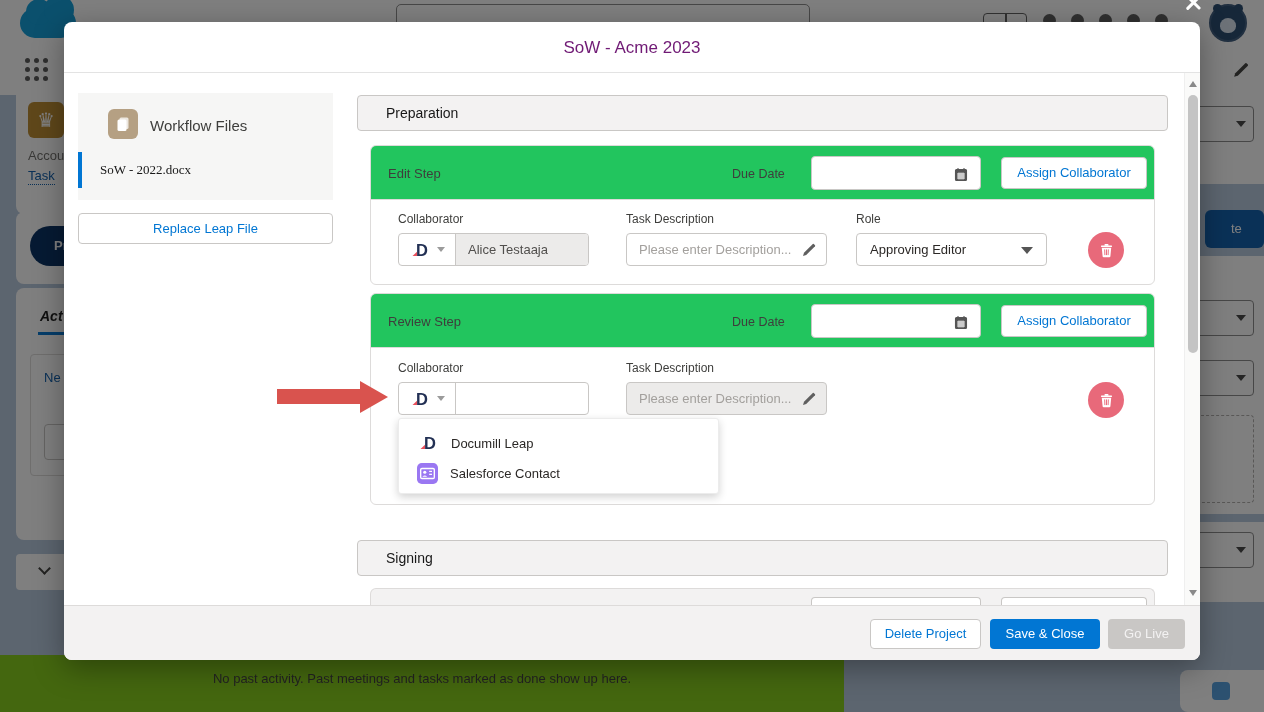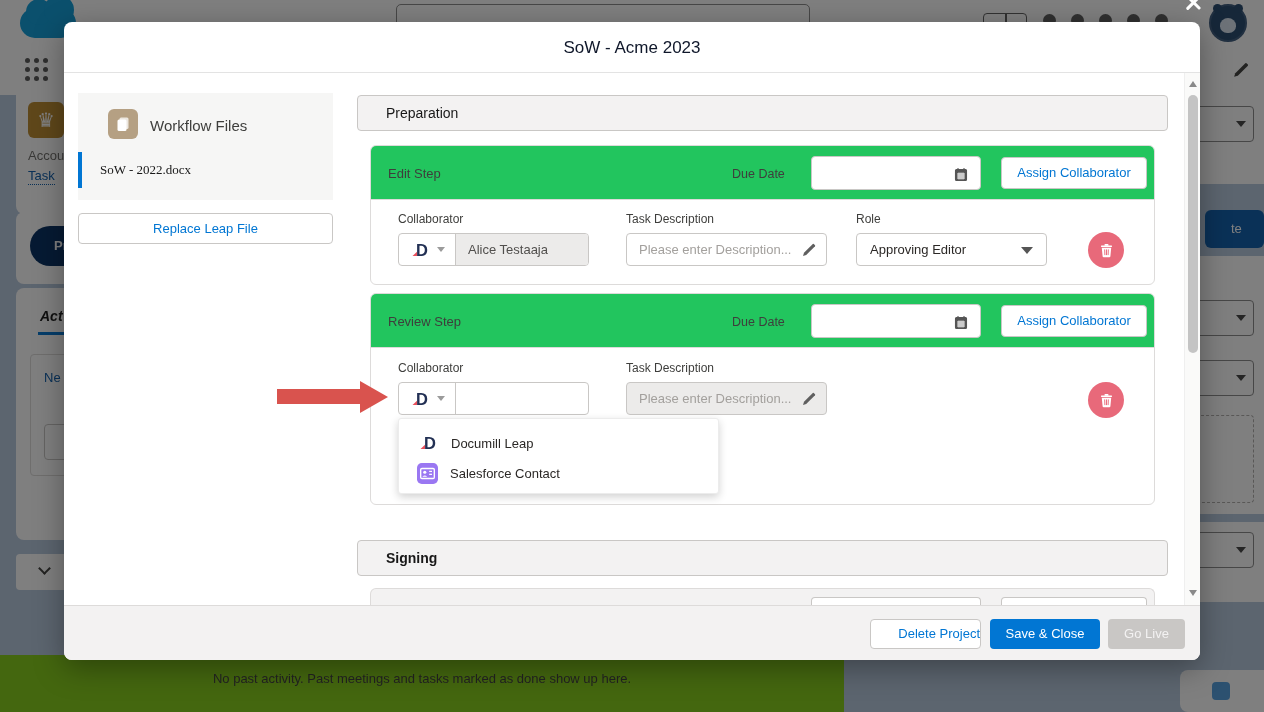--- a/index.html
+++ b/index.html
@@ -50,33 +50,33 @@
   .rdash{left:1192px;top:415px;width:62px;height:88px;border:1px dashed #b0adab;border-radius:4px;}
   .rcard-c{left:1180px;top:522px;width:120px;height:80px;}
   .rsel-c{left:1192px;top:532px;width:62px;height:36px;}
   .rcard-d{left:1180px;top:670px;width:120px;height:42px;}
   .ricon-d{left:1212px;top:682px;width:18px;height:18px;background:#539fe0;border-radius:4px;}
 
   .overlay{left:0;top:0;width:1264px;height:712px;background:rgba(10,10,10,.52);z-index:5;}
 
   
   .modal{left:64px;top:22px;width:1136px;height:638px;background:#fff;border-radius:8px;z-index:10;box-shadow:0 8px 30px rgba(0,0,0,.35);}
-  .m-header{left:0;top:0;width:1136px;height:51px;border-bottom:1px solid #e3e3e3;text-align:center;line-height:51px;font-size:17px;color:#0f172a;}
+  .m-header{left:0;top:0;width:1136px;height:51px;border-bottom:1px solid #e3e3e3;text-align:center;line-height:51px;font-size:17px;color:#701a75;}
   .m-left{left:14px;top:71px;width:255px;height:107px;background:#f6f6f5;}
   .files-icon{left:30px;top:16px;width:30px;height:30px;background:#b5a083;border-radius:6px;}
   .files-icon svg{position:absolute;left:6px;top:6px;}
   .wf-title{left:72px;top:24px;font-size:15px;color:#3e3e3c;}
   .file-row{left:0;top:59px;width:255px;height:36px;}
   .sel-bar{left:0;top:0;width:4px;height:36px;background:#0176d3;}
   .file-name{left:22px;top:10px;font-size:13px;color:#181818;font-family:Liberation Serif, serif;}
   .replace-btn{left:14px;top:191px;width:255px;height:31px;border:1px solid #c9c7c5;border-radius:4px;background:#fff;color:#0176d3;font-size:13px;text-align:center;line-height:29px;cursor:pointer;}
 
   .sec-bar{width:811px;height:36px;background:#f3f2f2;border:1px solid #c9c7c5;border-radius:4px;font-size:14px;color:#181818;line-height:34px;padding-left:28px;}
   .sec-prep{left:293px;top:73px;}
-  .sec-signing{left:293px;top:518px;font-weight:bold;}
+  .sec-signing{left:293px;top:518px;}
 
   .step-panel{width:785px;background:#fff;border:1px solid #dddbda;border-radius:6px;}
   .panel-edit{left:306px;top:123px;height:140px;}
   .panel-review{left:306px;top:271px;height:212px;}
   .step-head{left:0;top:0;width:783px;height:54px;background:#22c55e;border-bottom:1px solid #dddbda;border-radius:5px 5px 0 0;}
   .step-name{left:17px;top:20px;font-size:13px;color:#3e3e3c;}
   .due-label{left:361px;top:21px;font-size:12.5px;color:#3e3e3c;}
   .date-input{left:440px;top:10px;width:170px;height:34px;border:1px solid #c9c7c5;border-radius:4px;background:#fff;}
   .date-input svg{position:absolute;right:12px;top:10px;}
   .assign-btn{left:630px;top:11px;width:146px;height:32px;border:1px solid #c9c7c5;border-radius:4px;background:#fff;color:#0176d3;font-size:13px;text-align:center;line-height:30px;cursor:pointer;}
@@ -111,21 +111,21 @@
   .ghost-date{left:440px;width:170px;}
   .ghost-assign{left:630px;width:146px;}
 
   .m-scroll{left:1120px;top:51px;width:16px;height:532px;background:#fafaf9;border-left:1px solid #efefef;}
   .scroll-thumb{left:3px;top:22px;width:10px;height:258px;background:#c4c4c4;border-radius:5px;cursor:pointer;}
   .tri-up-s{left:4px;top:8px;width:0;height:0;border-left:4.5px solid transparent;border-right:4.5px solid transparent;border-bottom:6px solid #8a8a8a;cursor:pointer;}
   .tri-dn-s{left:4px;top:517px;width:0;height:0;border-left:4.5px solid transparent;border-right:4.5px solid transparent;border-top:6px solid #8a8a8a;cursor:pointer;}
 
   .m-footer{left:0;top:583px;width:1136px;height:55px;background:#f3f2f2;border-top:1px solid #dddbda;border-radius:0 0 8px 8px;}
   .f-btn{top:13px;height:30px;border-radius:4px;font-size:13px;text-align:center;line-height:30px;cursor:pointer;}
-  .btn-delete{left:806px;width:111px;background:#fff;border:1px solid #c9c7c5;color:#0176d3;line-height:28px;text-align:right;}
+  .btn-delete{left:806px;width:111px;background:#fff;border:1px solid #c9c7c5;color:#0176d3;line-height:28px;}
   .btn-save{left:926px;width:110px;background:#0176d3;color:#fff;}
   .btn-golive{left:1044px;width:77px;background:#c9c7c5;color:#f3f2f2;}
 
   
   .arrow-shaft{left:277px;top:389px;width:84px;height:15px;background:#d9534e;z-index:20;}
   .arrow-head{left:360px;top:381px;width:0;height:0;border-top:16px solid transparent;border-bottom:16px solid transparent;border-left:28px solid #d9534e;z-index:20;}
   .close-x{left:1182px;top:-9px;width:22px;height:22px;z-index:30;cursor:pointer;}
   .close-x i{position:absolute;left:10px;top:2px;width:2.5px;height:19px;background:#fff;border-radius:2px;}
   .close-x i:first-child{transform:rotate(45deg);}
   .close-x i:last-child{transform:rotate(-45deg);}

